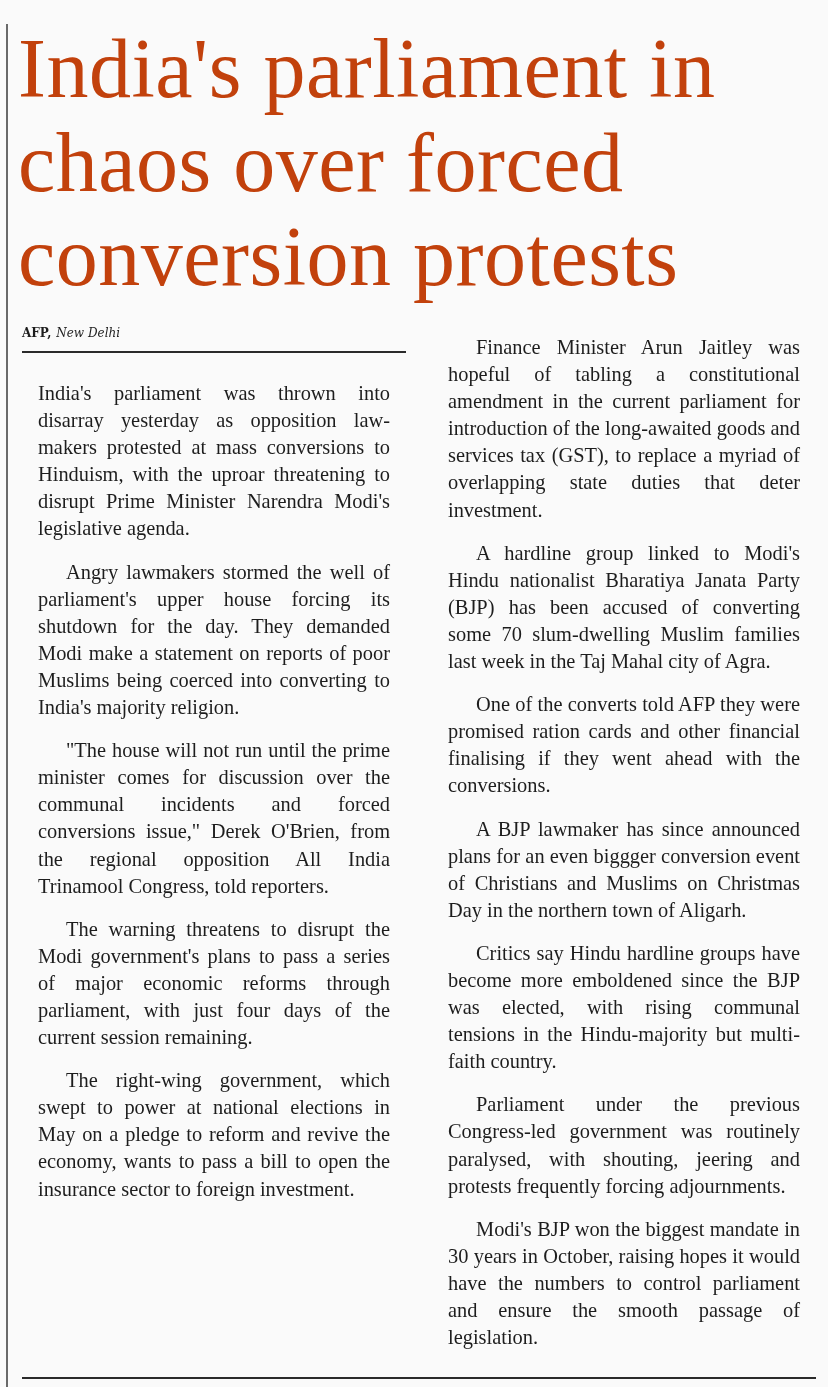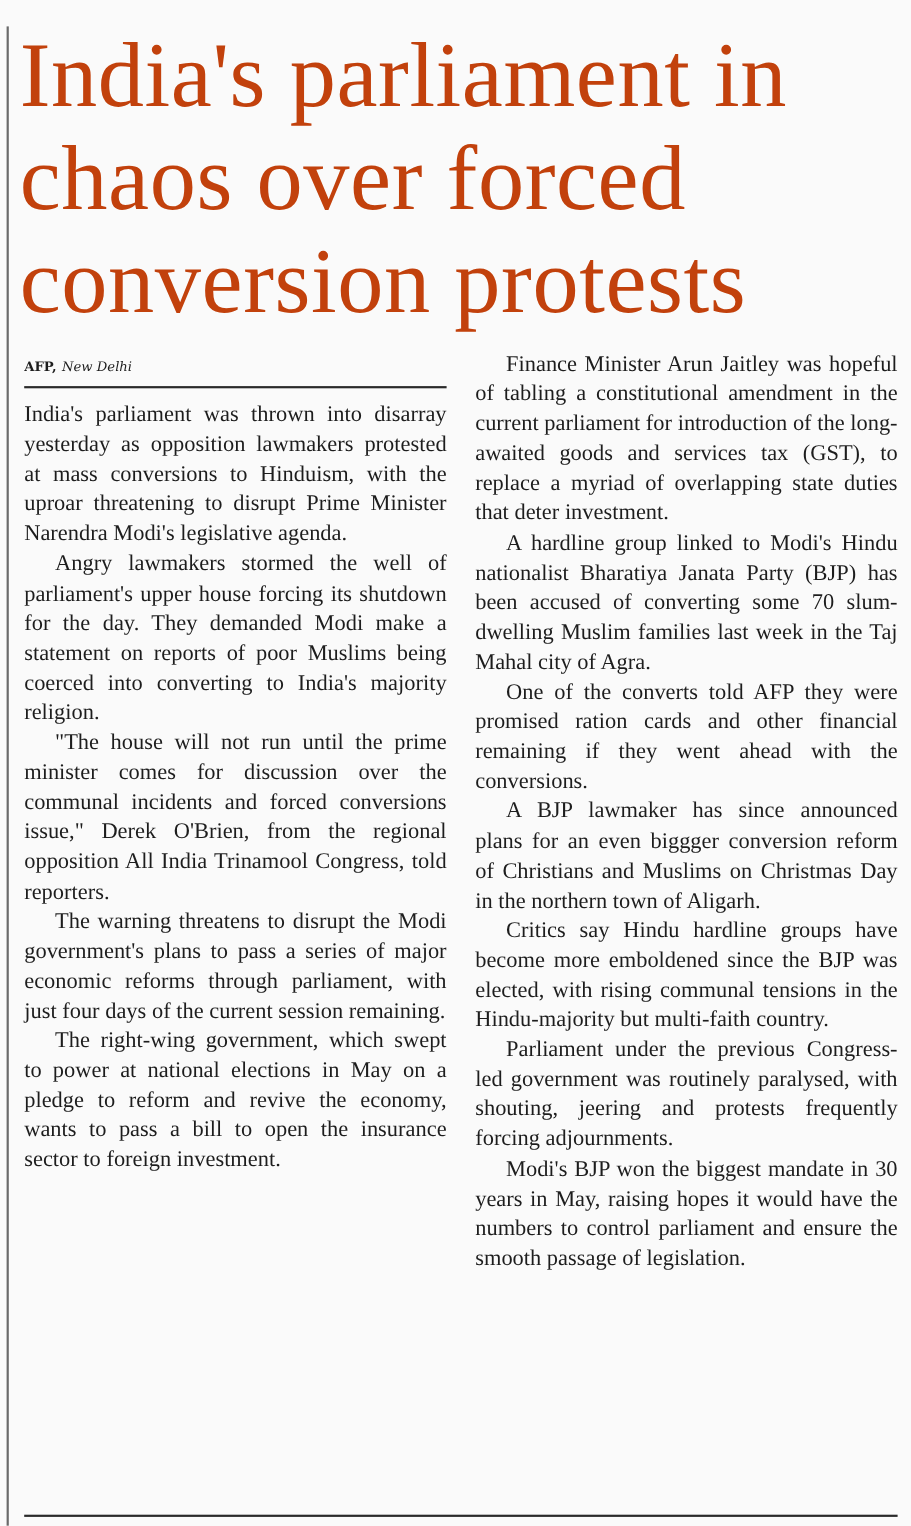--- a/index.html
+++ b/index.html
@@ -30,21 +30,21 @@
     background: #2a2a2a;
   }
   .column {
     position: absolute; width: 384px;
     font-family: "Liberation Serif", "DejaVu Serif", serif;
     font-size: 20.4px; line-height: 27.1px;
     text-align: justify; hyphens: manual;
   }
   .col-left { left: 22px; top: 364px; }
   .col-right { left: 432px; top: 318px; }
-  .column p { margin: 0; text-indent: 28px; }
+  .column p { margin: 16px; text-indent: 28px; }
   .column p.first { text-indent: 0; }
   .bottom-rule {
     position: absolute; left: 22px; top: 1377px; width: 794px; height: 2px;
     background: #2a2a2a;
   }
 </style>
 </head>
 <body>
 
 <div class="left-border"></div>
@@ -61,20 +61,20 @@
   <p class="first">India's parliament was thrown into disarray yesterday as opposition law­makers protested at mass conversions to Hinduism, with the uproar threat­ening to disrupt Prime Minister Narendra Modi's legislative agenda.</p>
   <p>Angry lawmakers stormed the well of parliament's upper house forcing its shutdown for the day. They demanded Modi make a statement on reports of poor Muslims being coerced into converting to India's majority religion.</p>
   <p>"The house will not run until the prime minister comes for discussion over the communal incidents and forced conversions issue," Derek O'Brien, from the regional opposition All India Trinamool Congress, told reporters.</p>
   <p>The warning threatens to disrupt the Modi government's plans to pass a series of major economic reforms through parliament, with just four days of the current session remaining.</p>
   <p>The right-wing government, which swept to power at national elections in May on a pledge to reform and revive the economy, wants to pass a bill to open the insurance sector to foreign investment.</p>
 </div>
 
 <div class="column col-right">
   <p>Finance Minister Arun Jaitley was hopeful of tabling a constitutional amendment in the current parliament for introduction of the long-awaited goods and services tax (GST), to replace a myriad of overlapping state duties that deter investment.</p>
   <p>A hardline group linked to Modi's Hindu nationalist Bharatiya Janata Party (BJP) has been accused of con­verting some 70 slum-dwelling Muslim families last week in the Taj Mahal city of Agra.</p>
-  <p>One of the converts told AFP they were promised ration cards and other financial remaining if they went ahead with the conversions.</p>
-  <p>A BJP lawmaker has since announced plans for an even biggger conversion reform of Christians and Muslims on Christmas Day in the northern town of Aligarh.</p>
+  <p>One of the converts told AFP they were promised ration cards and other financial finalising if they went ahead with the conversions.</p>
+  <p>A BJP lawmaker has since announced plans for an even biggger conversion event of Christians and Muslims on Christmas Day in the northern town of Aligarh.</p>
   <p>Critics say Hindu hardline groups have become more emboldened since the BJP was elected, with rising com­munal tensions in the Hindu-majority but multi-faith country.</p>
   <p>Parliament under the previous Congress-led government was rou­tinely paralysed, with shouting, jeering and protests frequently forcing adjournments.</p>
-  <p>Modi's BJP won the biggest man­date in 30 years in May, raising hopes it would have the numbers to control parliament and ensure the smooth passage of legislation.</p>
+  <p>Modi's BJP won the biggest man­date in 30 years in October, raising hopes it would have the numbers to control parliament and ensure the smooth passage of legislation.</p>
 </div>
 
 <div class="bottom-rule"></div>
 
 </body></html>

